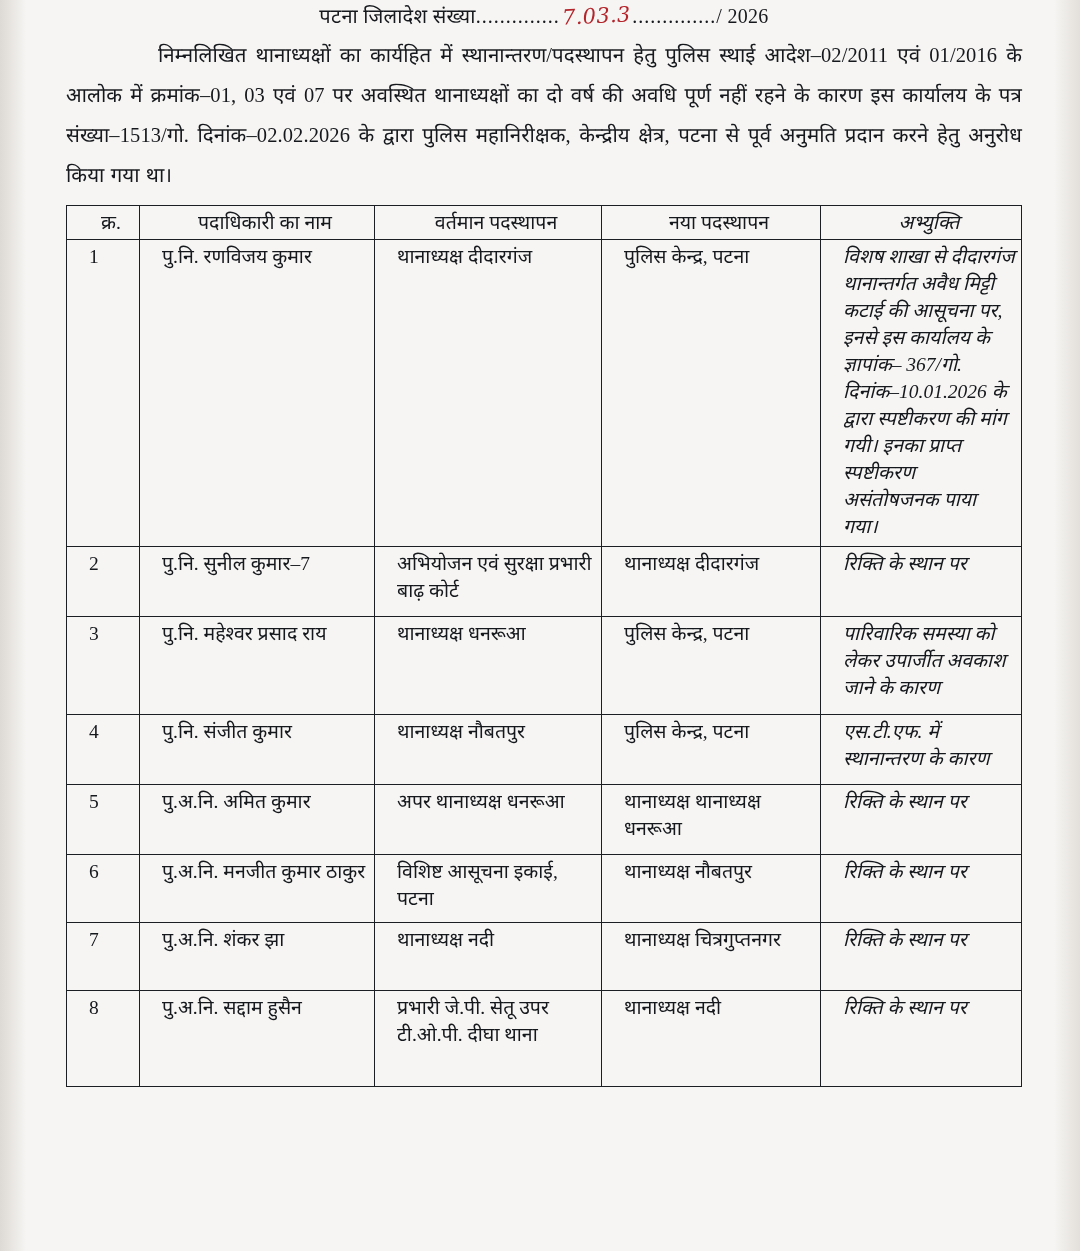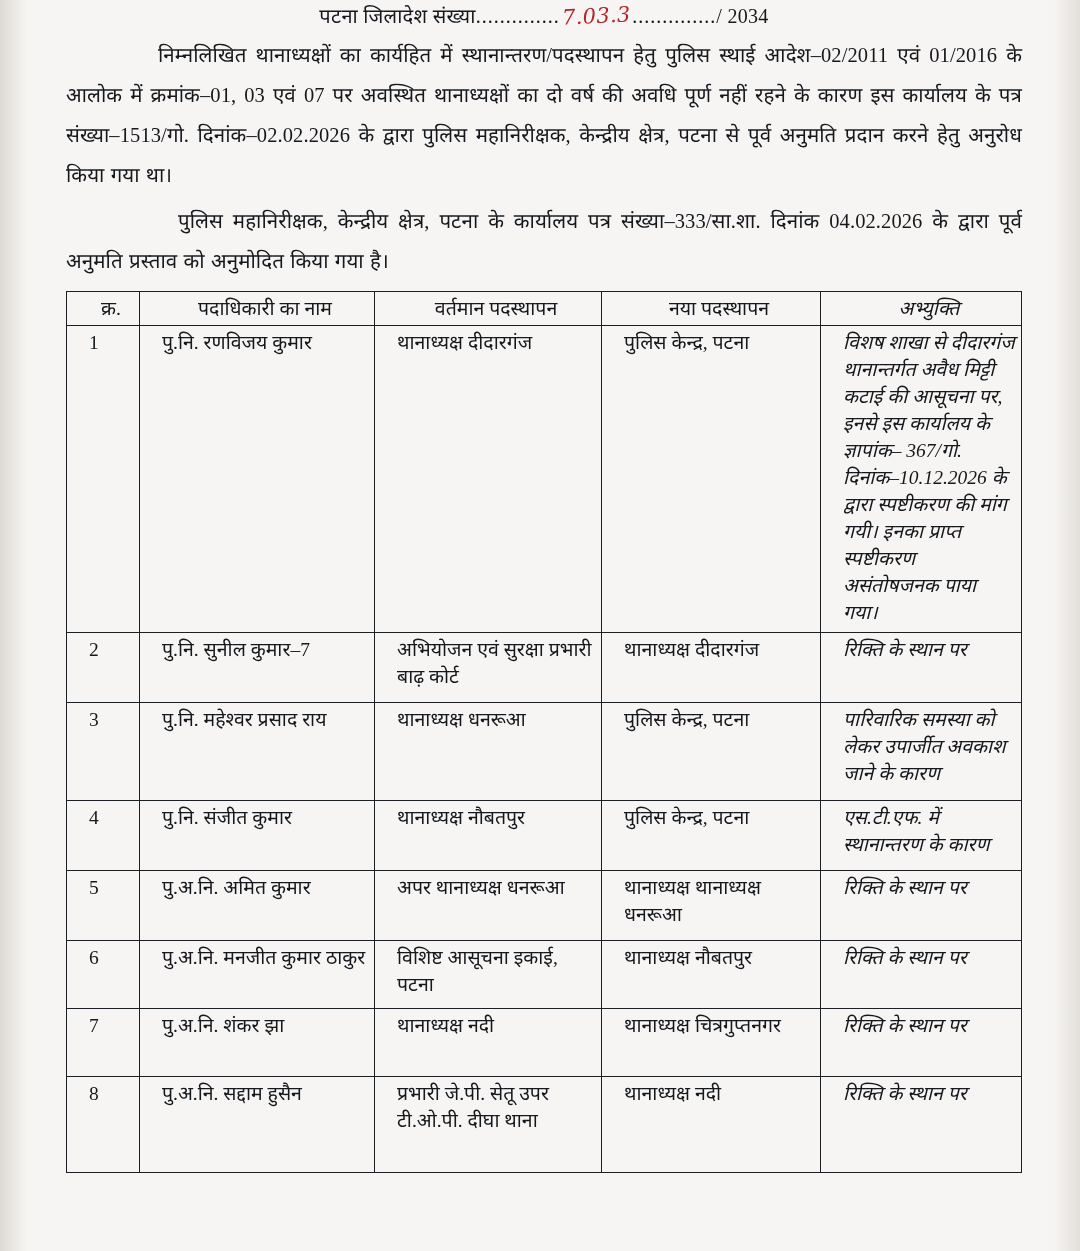--- a/index.html
+++ b/index.html
@@ -109,43 +109,42 @@
   .rowtall-7 td { height: 58px; }
   .rowtall-8 td { height: 86px; }
 </style>
 </head>
 <body>
 
 <div class="page">
   <div class="content">
 
     <div class="header-line">
-      <span class="hdr-label">पटना जिलादेश संख्या</span><span class="dots">..............</span><span class="hand-num">7.03.3</span><span class="dots">..............</span><span>/</span> <span>2034</span>
+      <span class="hdr-label">पटना जिलादेश संख्या</span><span class="dots">..............</span><span class="hand-num">7.03.3</span><span class="dots">..............</span><span>/</span> <span>2026</span>
     </div>
 
     <p class="para indent">निम्नलिखित थानाध्यक्षों का कार्यहित में स्थानान्तरण/पदस्थापन हेतु पुलिस स्थाई आदेश–02/2011 एवं 01/2016 के आलोक में क्रमांक–01, 03 एवं 07 पर अवस्थित थानाध्यक्षों का दो वर्ष की अवधि पूर्ण नहीं रहने के कारण इस कार्यालय के पत्र संख्या–1513/गो. दिनांक–02.02.2026 के द्वारा पुलिस महानिरीक्षक, केन्द्रीय क्षेत्र, पटना से पूर्व अनुमति प्रदान करने हेतु अनुरोध किया गया था।</p>
-    <p class="para indent2">पुलिस महानिरीक्षक, केन्द्रीय क्षेत्र, पटना के कार्यालय पत्र संख्या–333/सा.शा. दिनांक 04.02.2026 के द्वारा पूर्व अनुमति प्रस्ताव को अनुमोदित किया गया है।</p>
 
     <table class="tbl">
       <thead>
         <tr>
           <td class="c-no">क्र.</td>
           <td class="c-name">पदाधिकारी का नाम</td>
           <td class="c-cur">वर्तमान पदस्थापन</td>
           <td class="c-new">नया पदस्थापन</td>
           <td class="c-rem">अभ्युक्ति</td>
         </tr>
       </thead>
       <tbody>
         <tr class="rowtall-1">
           <td class="c-no">1</td>
           <td class="c-name">पु.नि. रणविजय कुमार</td>
           <td class="c-cur">थानाध्यक्ष दीदारगंज</td>
           <td class="c-new">पुलिस केन्द्र, पटना</td>
-          <td class="c-rem">विशष शाखा से दीदारगंज थानान्तर्गत अवैध मिट्टी कटाई की आसूचना पर, इनसे इस कार्यालय के ज्ञापांक– 367/गो. दिनांक–10.12.2026 के द्वारा स्पष्टीकरण की मांग गयी। इनका प्राप्त स्पष्टीकरण असंतोषजनक पाया गया।</td>
+          <td class="c-rem">विशष शाखा से दीदारगंज थानान्तर्गत अवैध मिट्टी कटाई की आसूचना पर, इनसे इस कार्यालय के ज्ञापांक– 367/गो. दिनांक–10.01.2026 के द्वारा स्पष्टीकरण की मांग गयी। इनका प्राप्त स्पष्टीकरण असंतोषजनक पाया गया।</td>
         </tr>
         <tr class="rowtall-2">
           <td class="c-no">2</td>
           <td class="c-name">पु.नि. सुनील कुमार–7</td>
           <td class="c-cur">अभियोजन एवं सुरक्षा प्रभारी बाढ़ कोर्ट</td>
           <td class="c-new">थानाध्यक्ष दीदारगंज</td>
           <td class="c-rem">रिक्ति के स्थान पर</td>
         </tr>
         <tr class="rowtall-3">
           <td class="c-no">3</td>

